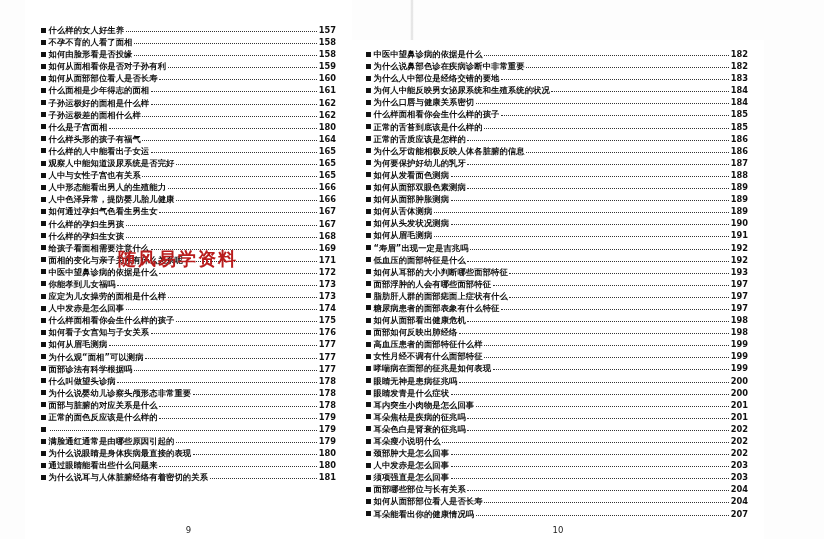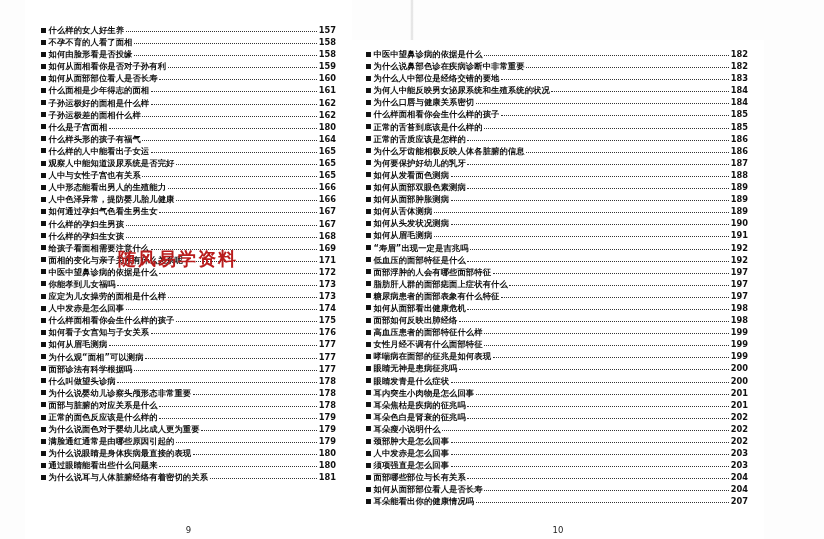--- a/index.html
+++ b/index.html
@@ -311,21 +311,20 @@
           <span class="pagenum">178</span>
         </li>
         <li class="toc-row">
           <span class="bullet"></span>
           <span class="entry-title">正常的面色反应该是什么样的</span>
           <span class="dots"></span>
           <span class="pagenum">179</span>
         </li>
         <li class="toc-row">
           <span class="bullet"></span>
-          <span class="entry-title">为什么说面色对于婴幼儿比成人更为重要</span>
           <span class="dots"></span>
           <span class="pagenum">179</span>
         </li>
         <li class="toc-row">
           <span class="bullet"></span>
           <span class="entry-title">满脸通红通常是由哪些原因引起的</span>
           <span class="dots"></span>
           <span class="pagenum">179</span>
         </li>
         <li class="toc-row">
@@ -457,20 +456,26 @@
           <span class="pagenum">192</span>
         </li>
         <li class="toc-row">
           <span class="bullet"></span>
           <span class="entry-title">低血压的面部特征是什么</span>
           <span class="dots"></span>
           <span class="pagenum">192</span>
         </li>
         <li class="toc-row">
           <span class="bullet"></span>
+          <span class="entry-title">如何从耳部的大小判断哪些面部特征</span>
+          <span class="dots"></span>
+          <span class="pagenum">193</span>
+        </li>
+        <li class="toc-row">
+          <span class="bullet"></span>
           <span class="entry-title">面部浮肿的人会有哪些面部特征</span>
           <span class="dots"></span>
           <span class="pagenum">197</span>
         </li>
         <li class="toc-row">
           <span class="bullet"></span>
           <span class="entry-title">脂肪肝人群的面部痣面上症状有什么</span>
           <span class="dots"></span>
           <span class="pagenum">197</span>
         </li>

